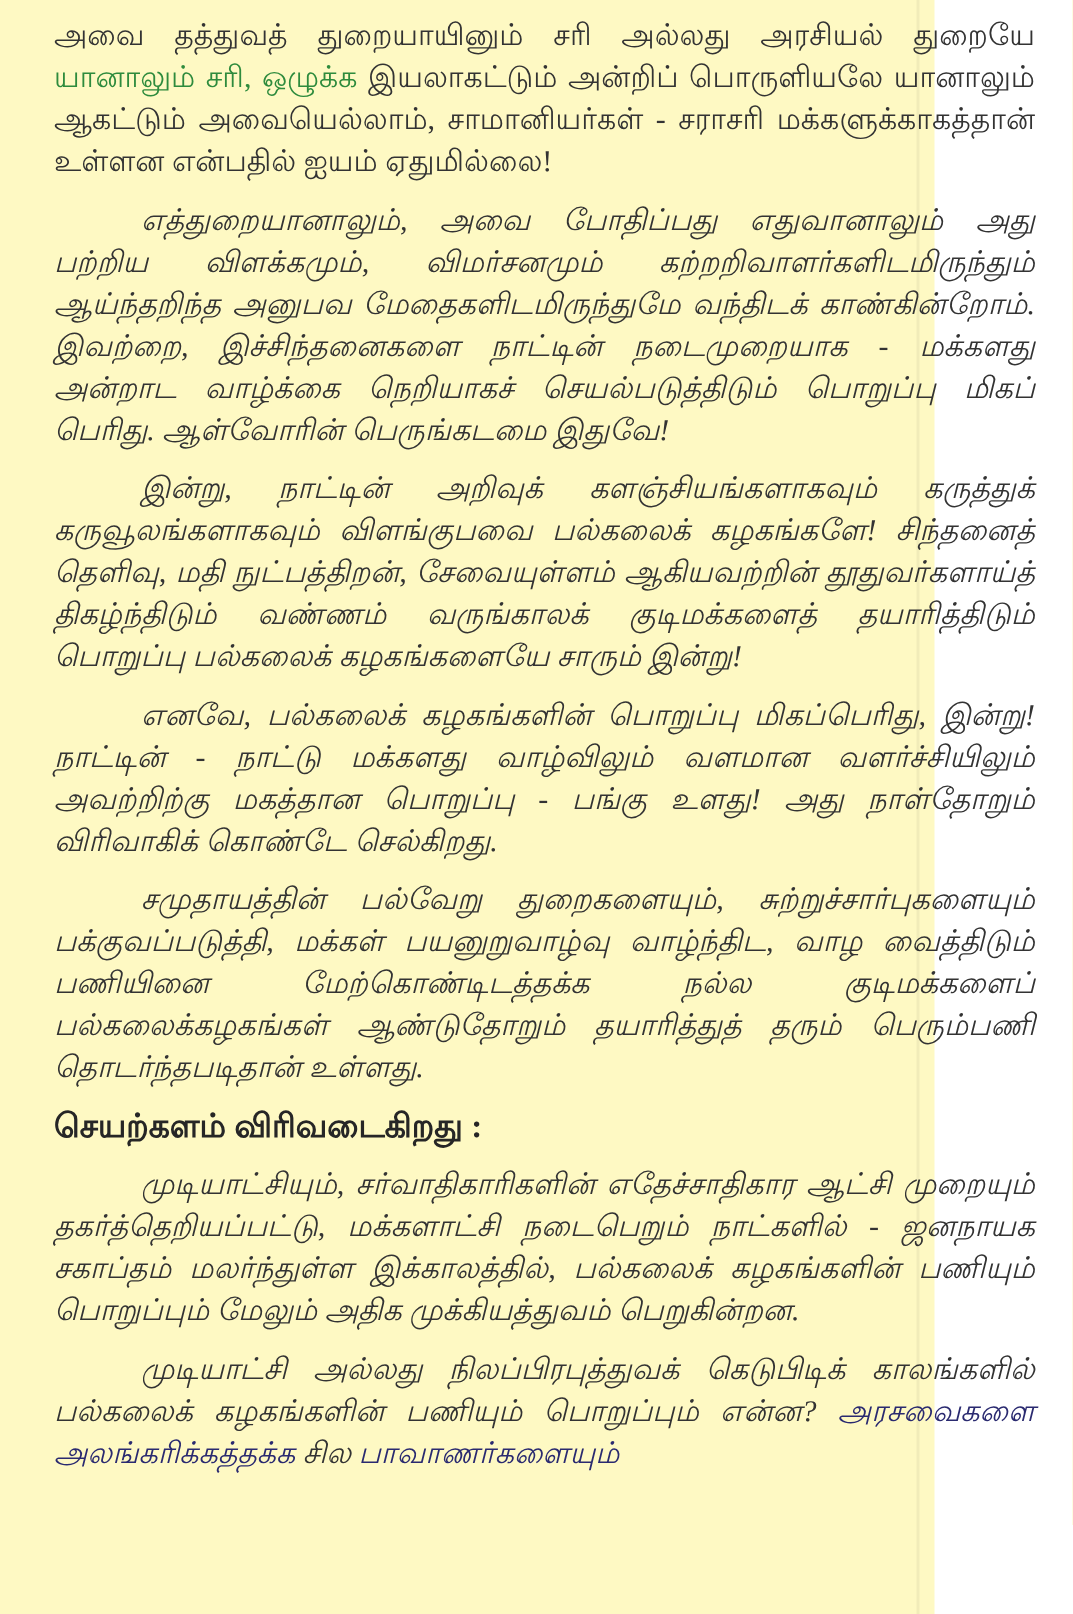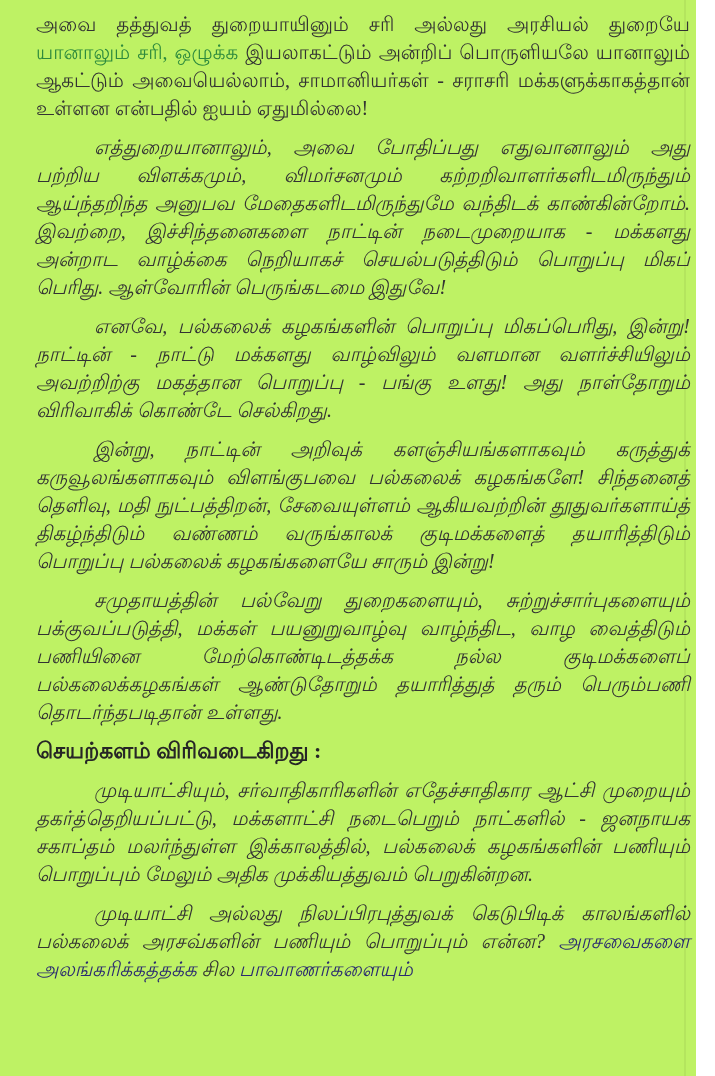--- a/index.html
+++ b/index.html
@@ -8,23 +8,23 @@
   }
   body {
     width: 715px;
     height: 1076px;
     background: #ffffff;
     font-family: "Liberation Serif", "DejaVu Serif", serif;
     overflow: hidden;
   }
   .page {
     position: relative;
-    width: 696px;
+    width: 623px;
     height: 1076px;
-    background: #bef264;
+    background: #fef9c3;
   }
   .text-block {
     position: absolute;
     left: 36px;
     top: 10px;
     width: 654px;
     color: #333333;
   }
   .text-block p {
     margin: 0 0 11px 0;
@@ -64,36 +64,36 @@
 
     <p>
       <span>அவை தத்துவத் துறையாயினும் சரி அல்லது அரசியல் துறையே </span><span class="run-green">யானாலும் சரி, ஒழுக்க </span><span>இயலாகட்டும் அன்றிப் பொருளியலே யானாலும் ஆகட்டும் அவையெல்லாம், சாமானியர்கள் - சராசரி மக்களுக்காகத்தான் உள்ளன என்பதில் ஐயம் ஏதுமில்லை!</span>
     </p>
 
     <p class="indent">
       <span>எத்துறையானாலும், அவை போதிப்பது எதுவானாலும் அது பற்றிய விளக்கமும், விமர்சனமும் கற்றறிவாளர்களிடமிருந்தும் ஆய்ந்தறிந்த அனுபவ மேதைகளிடமிருந்துமே வந்திடக் காண்கின்றோம். இவற்றை, இச்சிந்தனைகளை நாட்டின் நடைமுறையாக - மக்களது அன்றாட வாழ்க்கை நெறியாகச் செயல்படுத்திடும் பொறுப்பு மிகப் பெரிது. ஆள்வோரின் பெருங்கடமை இதுவே!</span>
     </p>
 
     <p class="indent">
-      <span>எனவே, பல்கலைக் கழகங்களின் பொறுப்பு மிகப்பெரிது, இன்று! நாட்டின் - நாட்டு மக்களது வாழ்விலும் வளமான வளர்ச்சியிலும் அவற்றிற்கு மகத்தான பொறுப்பு - பங்கு உளது! அது நாள்தோறும் விரிவாகிக் கொண்டே செல்கிறது.</span>
+      <span>இன்று, நாட்டின் அறிவுக் களஞ்சியங்களாகவும் கருத்துக் கருவூலங்களாகவும் விளங்குபவை பல்கலைக் கழகங்களே! சிந்தனைத் தெளிவு, மதி நுட்பத்திறன், சேவையுள்ளம் ஆகியவற்றின் தூதுவர்களாய்த் திகழ்ந்திடும் வண்ணம் வருங்காலக் குடிமக்களைத் தயாரித்திடும் பொறுப்பு பல்கலைக் கழகங்களையே சாரும் இன்று!</span>
     </p>
 
     <p class="indent">
-      <span>இன்று, நாட்டின் அறிவுக் களஞ்சியங்களாகவும் கருத்துக் கருவூலங்களாகவும் விளங்குபவை பல்கலைக் கழகங்களே! சிந்தனைத் தெளிவு, மதி நுட்பத்திறன், சேவையுள்ளம் ஆகியவற்றின் தூதுவர்களாய்த் திகழ்ந்திடும் வண்ணம் வருங்காலக் குடிமக்களைத் தயாரித்திடும் பொறுப்பு பல்கலைக் கழகங்களையே சாரும் இன்று!</span>
+      <span>எனவே, பல்கலைக் கழகங்களின் பொறுப்பு மிகப்பெரிது, இன்று! நாட்டின் - நாட்டு மக்களது வாழ்விலும் வளமான வளர்ச்சியிலும் அவற்றிற்கு மகத்தான பொறுப்பு - பங்கு உளது! அது நாள்தோறும் விரிவாகிக் கொண்டே செல்கிறது.</span>
     </p>
 
     <p class="indent">
       <span>சமுதாயத்தின் பல்வேறு துறைகளையும், சுற்றுச்சார்புகளையும் பக்குவப்படுத்தி, மக்கள் பயனுறுவாழ்வு வாழ்ந்திட, வாழ வைத்திடும் பணியினை மேற்கொண்டிடத்தக்க நல்ல குடிமக்களைப் பல்கலைக்கழகங்கள் ஆண்டுதோறும் தயாரித்துத் தரும் பெரும்பணி தொடர்ந்தபடிதான் உள்ளது.</span>
     </p>
 
     <h2 class="section-heading">செயற்களம் விரிவடைகிறது :</h2>
 
     <p class="indent">
       <span>முடியாட்சியும், சர்வாதிகாரிகளின் எதேச்சாதிகார ஆட்சி முறையும் தகர்த்தெறியப்பட்டு, மக்களாட்சி நடைபெறும் நாட்களில் - ஜனநாயக சகாப்தம் மலர்ந்துள்ள இக்காலத்தில், பல்கலைக் கழகங்களின் பணியும் பொறுப்பும் மேலும் அதிக முக்கியத்துவம் பெறுகின்றன.</span>
     </p>
 
     <p class="indent">
-      <span>முடியாட்சி அல்லது நிலப்பிரபுத்துவக் கெடுபிடிக் காலங்களில் பல்கலைக் அரசவ்களின் பணியும் பொறுப்பும் என்ன? </span><span class="run-navy">அரசவைகளை அலங்கரிக்கத்தக்க </span><span>சில </span><span class="run-navy">பாவாணர்களையும்</span>
+      <span>முடியாட்சி அல்லது நிலப்பிரபுத்துவக் கெடுபிடிக் காலங்களில் பல்கலைக் கழகங்களின் பணியும் பொறுப்பும் என்ன? </span><span class="run-navy">அரசவைகளை அலங்கரிக்கத்தக்க </span><span>சில </span><span class="run-navy">பாவாணர்களையும்</span>
     </p>
 
   </div>
   <div class="scan-edge"></div>
 </div>
 
 </body></html>

